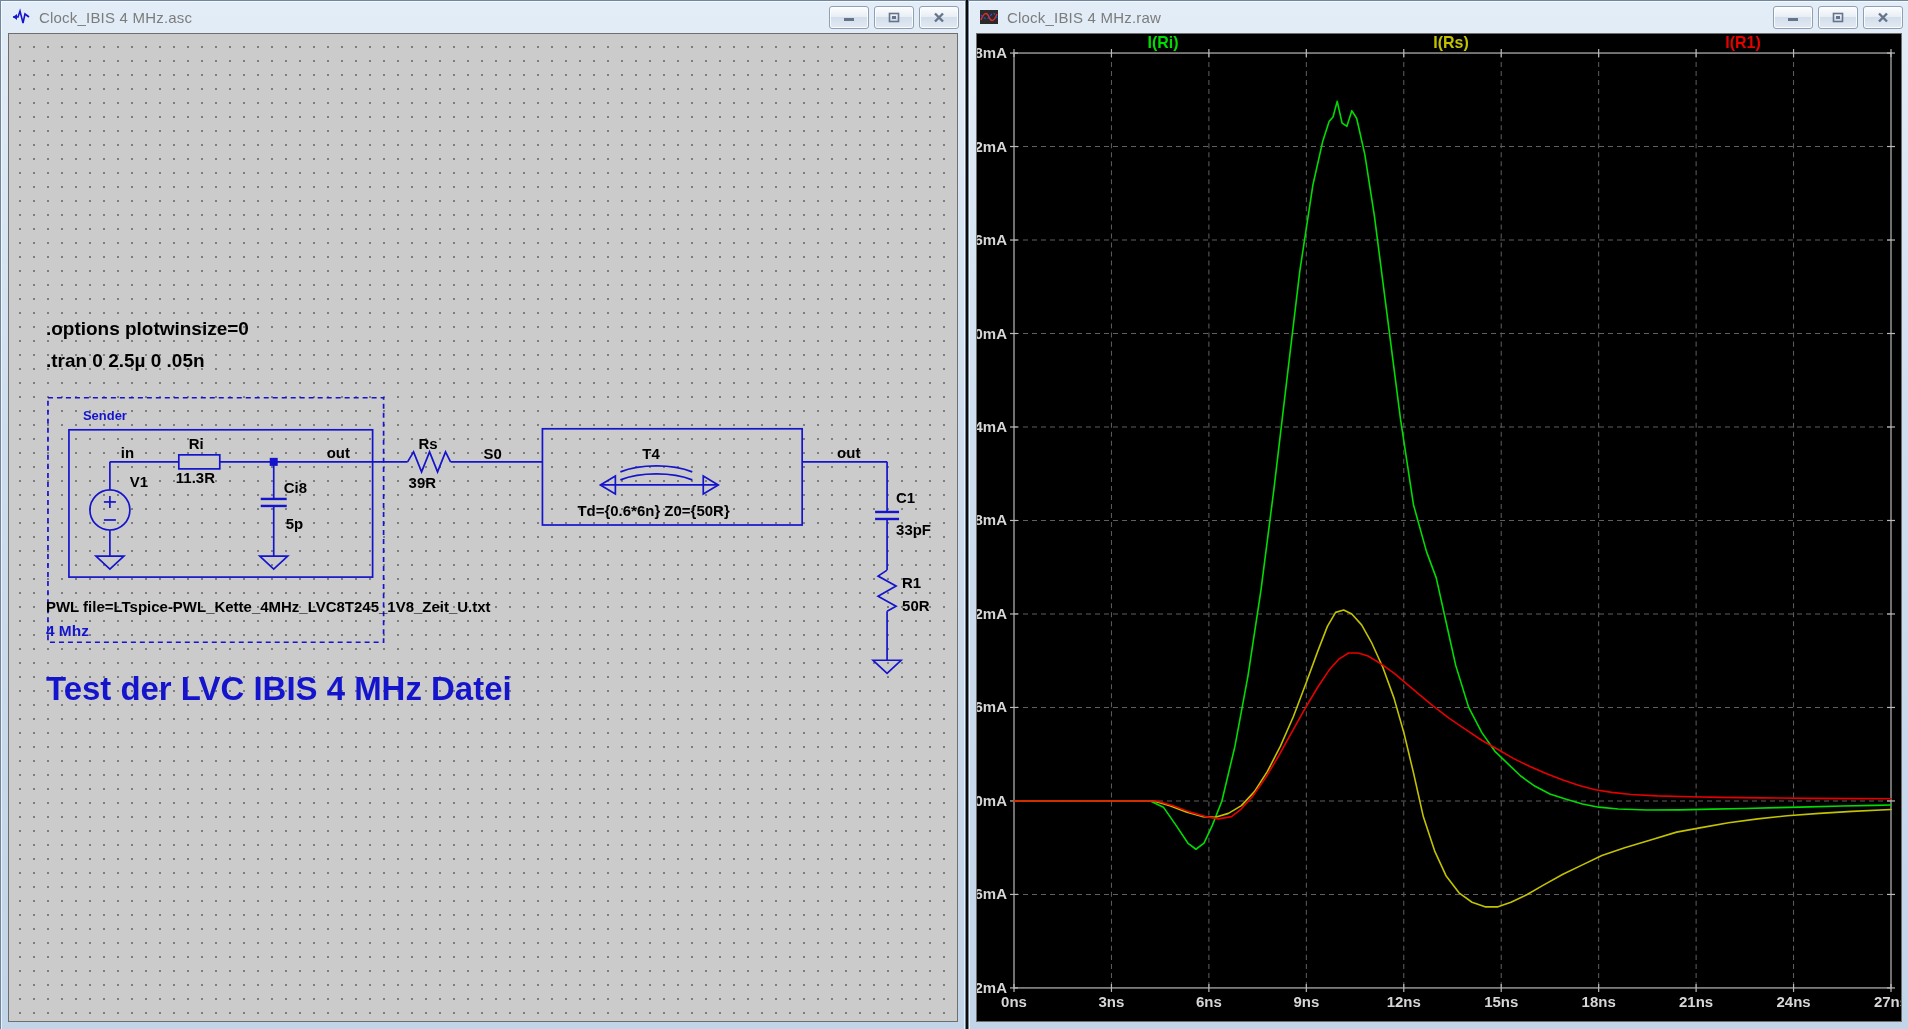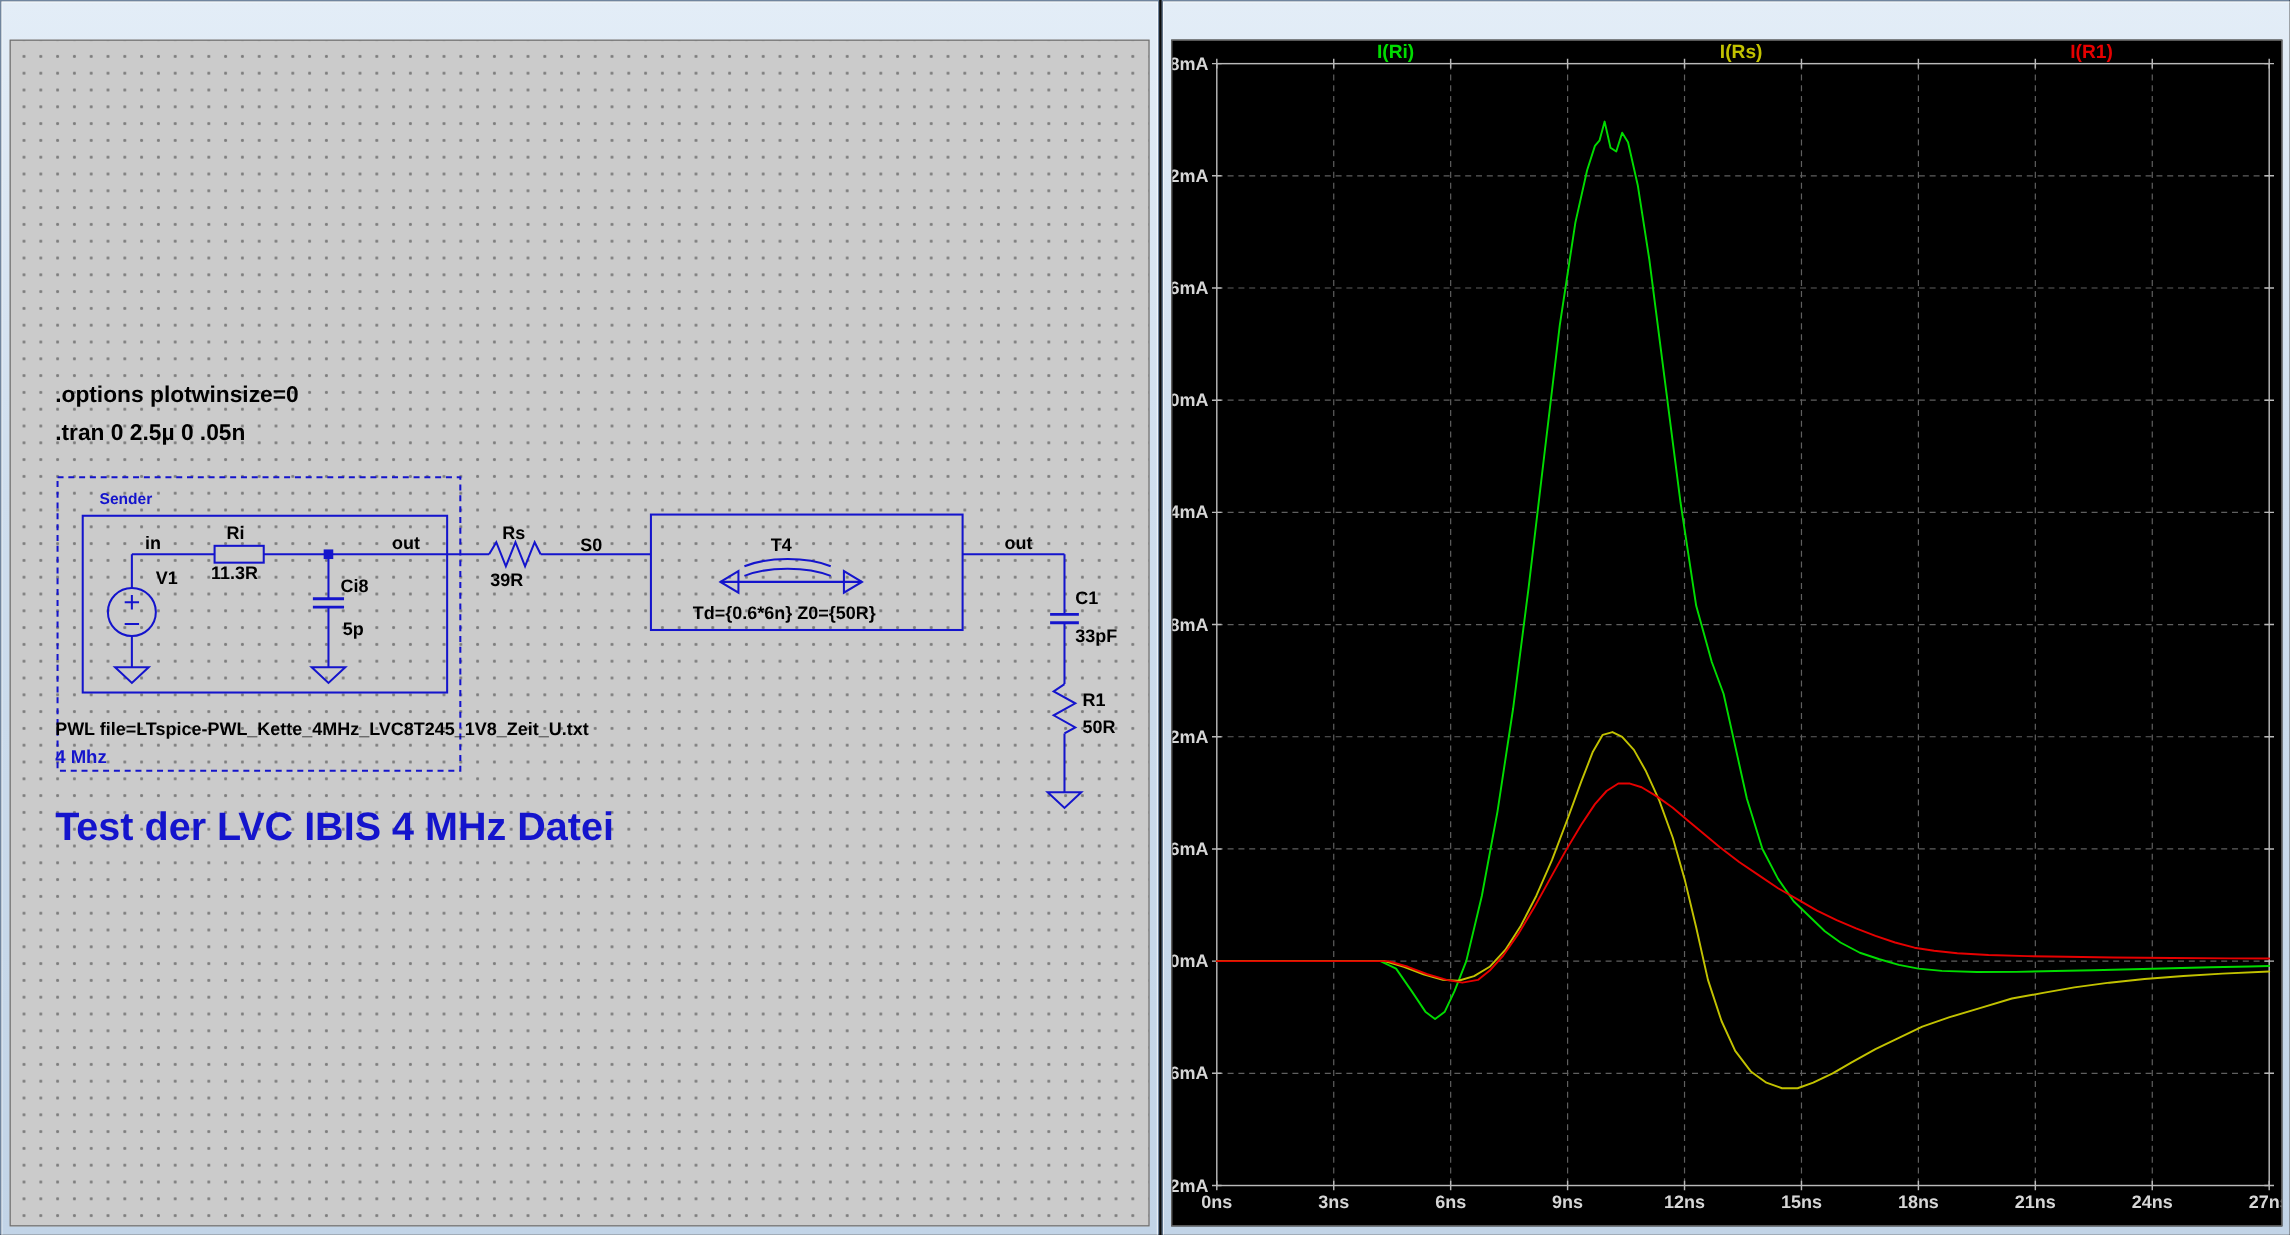--- a/index.html
+++ b/index.html
@@ -44,20 +44,45 @@
   .fill-svg{position:absolute;left:0;top:0;width:100%;height:100%;}
   svg text{font-family:"Liberation Sans","DejaVu Sans",sans-serif;}
   .sch-label{font-weight:bold;fill:#000000;font-size:15px;}
   .sch-label-blue{font-weight:bold;fill:#1414cc;}
   .directive{font-weight:bold;fill:#000000;font-size:19px;}
 </style>
 </head>
 <body>
 
 <div class="window" style="left:0;top:0;width:964px;height:1029px;">
+  <div class="titlebar">
+    <svg class="app-icon" viewBox="0 0 20 18">
+      <polyline points="2,9 7,9 9,3 12,15 14,6 18,9" fill="none" stroke="#1414cc" stroke-width="1.6"></polyline>
+      <polygon points="2,9 6,6 6,12" fill="#1414cc"></polygon>
+    </svg>
+    <span class="title-text">Clock_IBIS 4 MHz.asc</span>
+    <div class="winbtns">
+      <div class="winbtn">
+        <svg width="12" height="10" viewBox="0 0 12 10">
+            <rect x="1" y="6" width="10" height="3" fill="#65748a"></rect>
+          </svg>
+      </div>
+      <div class="winbtn">
+        <svg width="12" height="11" viewBox="0 0 12 11">
+            <rect x="1.5" y="1.5" width="9" height="8" fill="none" stroke="#65748a" stroke-width="1.6"></rect>
+            <rect x="4" y="4" width="4" height="3" fill="#65748a"></rect>
+          </svg>
+      </div>
+      <div class="winbtn">
+        <svg width="12" height="11" viewBox="0 0 12 11">
+            <path d="M2,1.5 L10,9.5 M10,1.5 L2,9.5" stroke="#65748a" stroke-width="2.4"></path>
+          </svg>
+      </div>
+    </div>
+  </div>
 
   <div class="content sch-canvas">
     <svg class="fill-svg" viewBox="0 0 949 985" preserveAspectRatio="none">
 
       <g stroke="#1414cc" stroke-width="1.7" fill="none">
         <rect x="39" y="363" width="336" height="244" stroke-dasharray="5 4"></rect>
         <rect x="60" y="395" width="304" height="147"></rect>
 
         <line x1="101" y1="427" x2="399" y2="427"></line>
 
@@ -123,20 +148,46 @@
       <text x="37" y="300" class="directive">.options plotwinsize=0</text>
       <text x="37" y="332" class="directive">.tran 0 2.5µ 0 .05n</text>
       <text x="37" y="577" class="sch-label" font-size="15.5">PWL file=LTspice-PWL_Kette_4MHz_LVC8T245_1V8_Zeit_U.txt</text>
       <text x="37" y="601" class="sch-label-blue" font-size="15.5">4 Mhz</text>
       <text x="37" y="665" class="sch-label-blue" font-size="33">Test der LVC IBIS 4 MHz Datei</text>
     </svg>
   </div>
 </div>
 
 <div class="window" style="left:968px;top:0;width:940px;height:1029px;">
+  <div class="titlebar">
+    <svg class="app-icon" viewBox="0 0 20 18">
+      <rect x="1" y="2" width="18" height="14" fill="#2a2a2a"></rect>
+      <path d="M2,12 C5,4 8,4 10,9 C12,14 15,14 18,6" fill="none" stroke="#e03030" stroke-width="1.4"></path>
+      <path d="M2,7 C6,12 9,12 12,7 C14,4 16,5 18,10" fill="none" stroke="#3050e0" stroke-width="1.2" stroke-dasharray="2 2"></path>
+    </svg>
+    <span class="title-text">Clock_IBIS 4 MHz.raw</span>
+    <div class="winbtns">
+      <div class="winbtn">
+        <svg width="12" height="10" viewBox="0 0 12 10">
+            <rect x="1" y="6" width="10" height="3" fill="#65748a"></rect>
+          </svg>
+      </div>
+      <div class="winbtn">
+        <svg width="12" height="11" viewBox="0 0 12 11">
+            <rect x="1.5" y="1.5" width="9" height="8" fill="none" stroke="#65748a" stroke-width="1.6"></rect>
+            <rect x="4" y="4" width="4" height="3" fill="#65748a"></rect>
+          </svg>
+      </div>
+      <div class="winbtn">
+        <svg width="12" height="11" viewBox="0 0 12 11">
+            <path d="M2,1.5 L10,9.5 M10,1.5 L2,9.5" stroke="#65748a" stroke-width="2.4"></path>
+          </svg>
+      </div>
+    </div>
+  </div>
 
   <div class="content plot-canvas">
     <svg id="plot-svg" class="fill-svg" viewBox="0 0 924 985" preserveAspectRatio="none">
         <line x1="37" x2="914" y1="112.29999999999995" y2="112.29999999999995" stroke="#5f5f5f" stroke-width="1" stroke-dasharray="5 4"></line>
         <line x1="37" x2="914" y1="205.5999999999999" y2="205.5999999999999" stroke="#5f5f5f" stroke-width="1" stroke-dasharray="5 4"></line>
         <line x1="37" x2="914" y1="298.9000000000001" y2="298.9000000000001" stroke="#5f5f5f" stroke-width="1" stroke-dasharray="5 4"></line>
         <line x1="37" x2="914" y1="392.20000000000005" y2="392.20000000000005" stroke="#5f5f5f" stroke-width="1" stroke-dasharray="5 4"></line>
         <line x1="37" x2="914" y1="485.5" y2="485.5" stroke="#5f5f5f" stroke-width="1" stroke-dasharray="5 4"></line>
         <line x1="37" x2="914" y1="578.8" y2="578.8" stroke="#5f5f5f" stroke-width="1" stroke-dasharray="5 4"></line>
         <line x1="37" x2="914" y1="672.1" y2="672.1" stroke="#5f5f5f" stroke-width="1" stroke-dasharray="5 4"></line>

